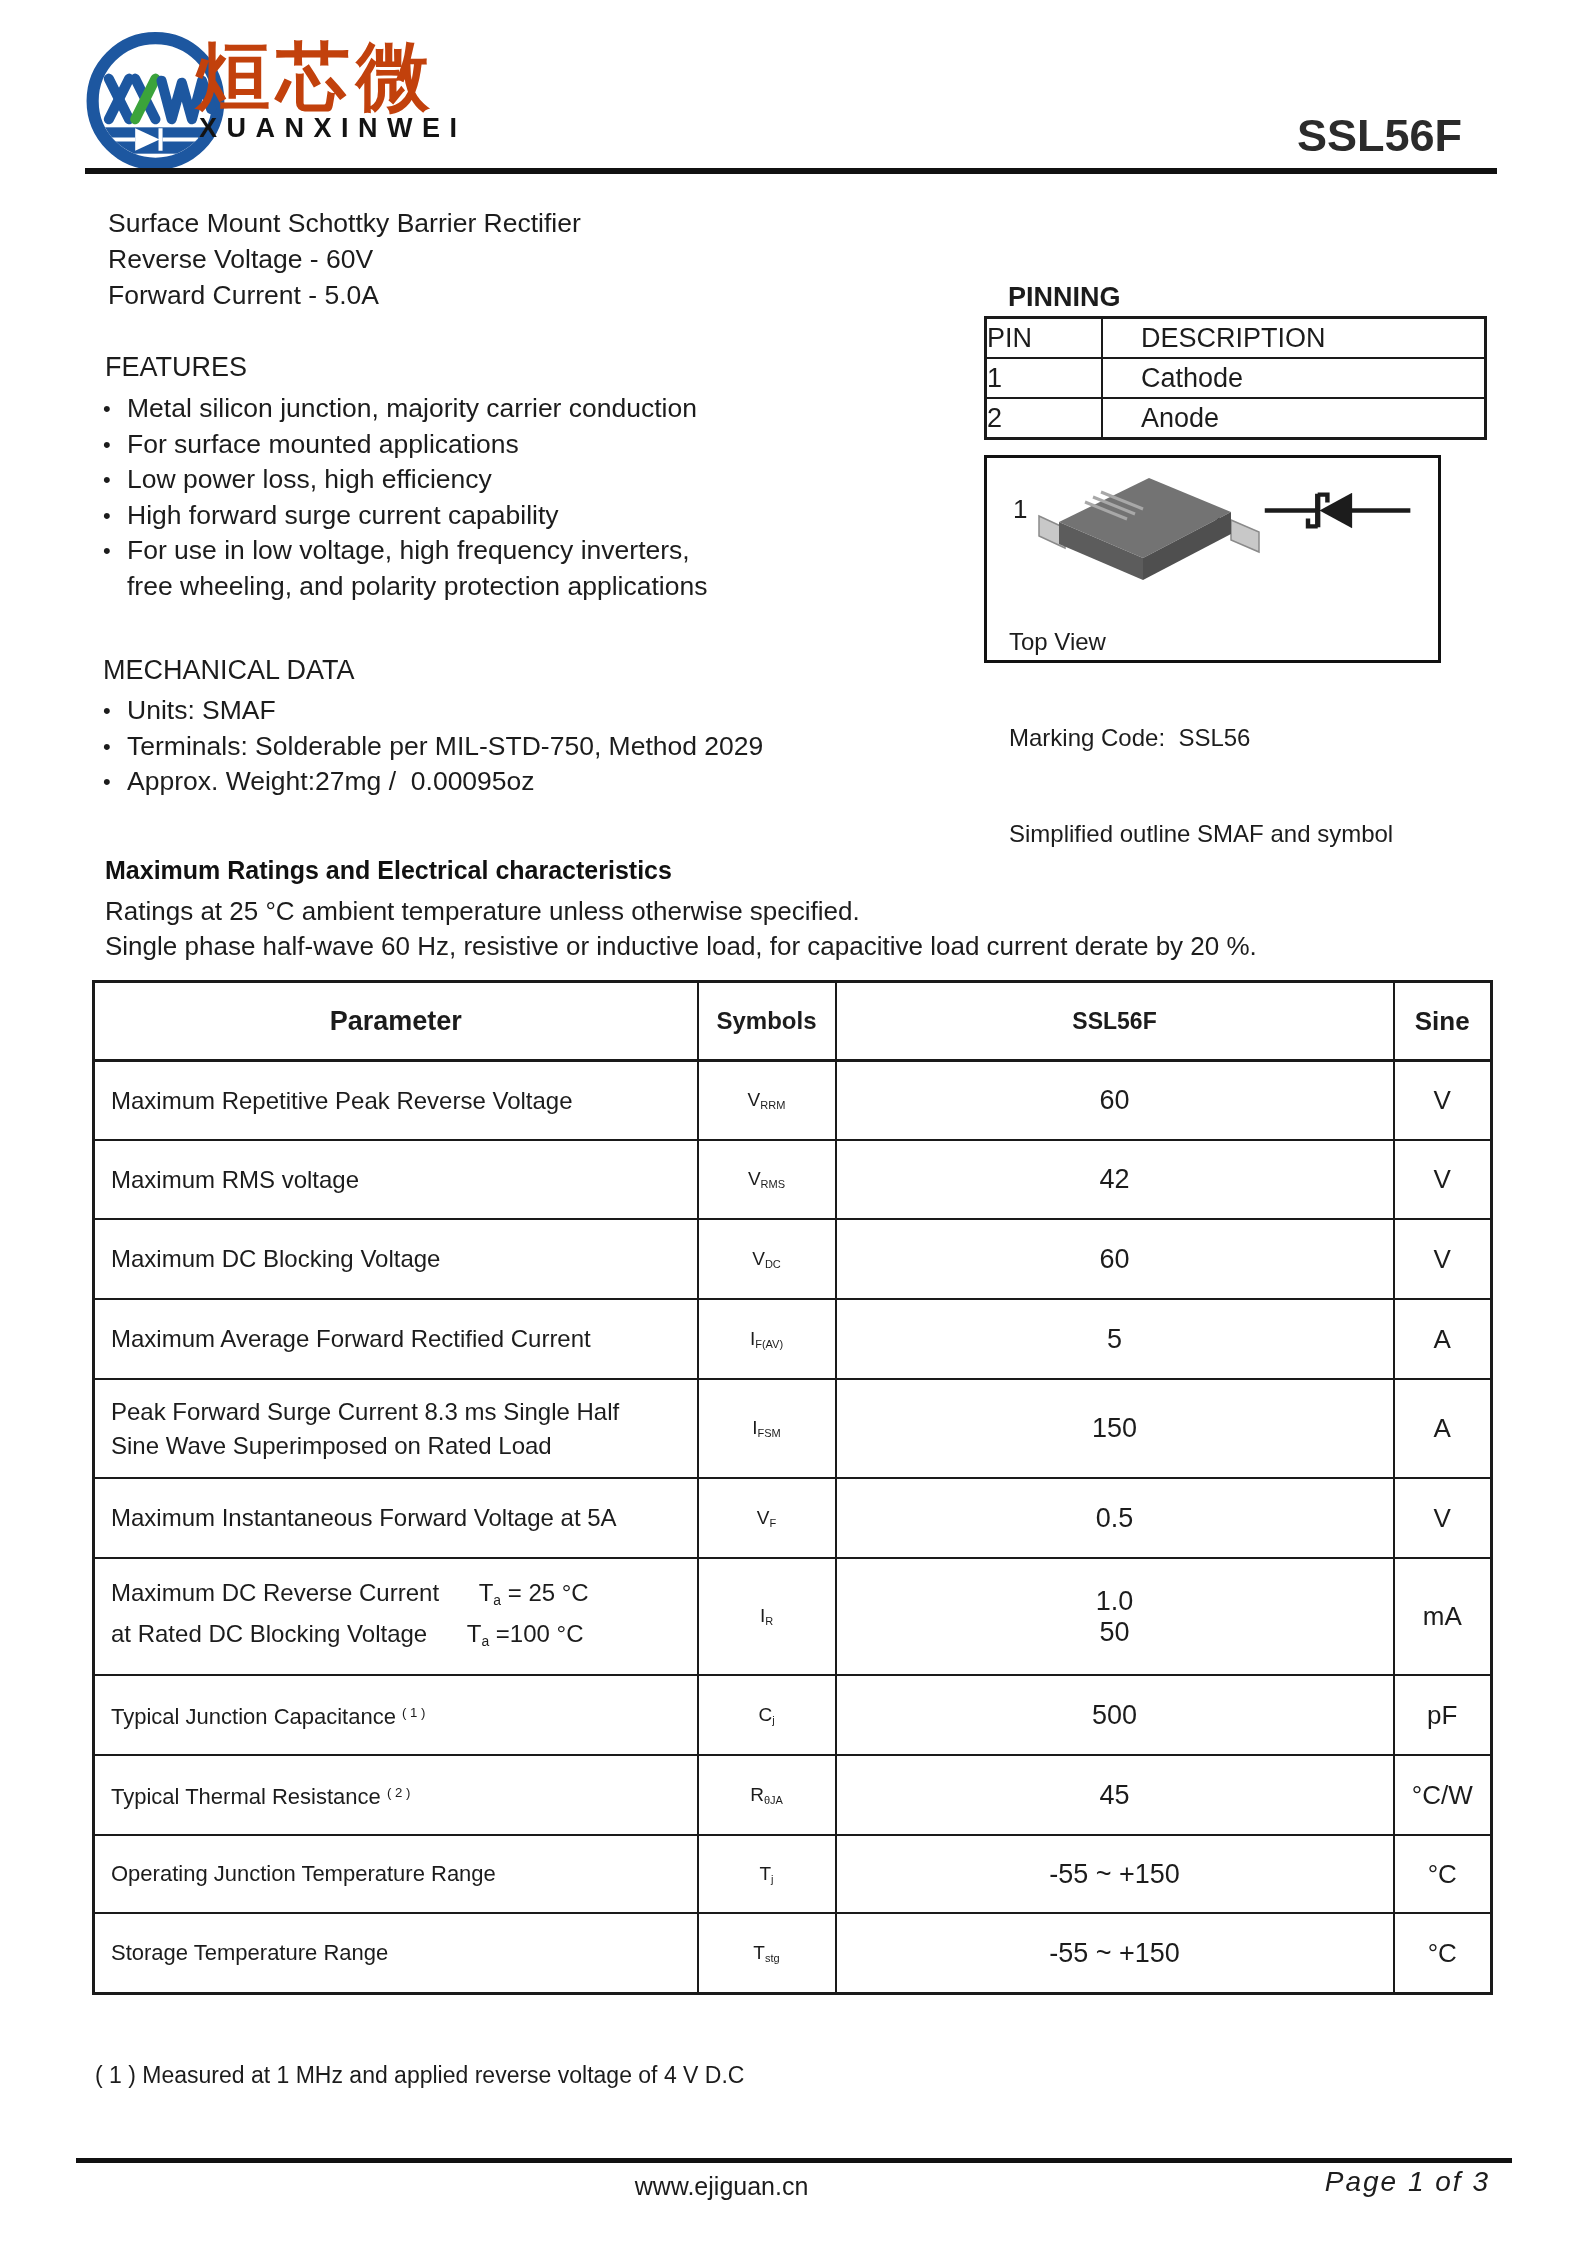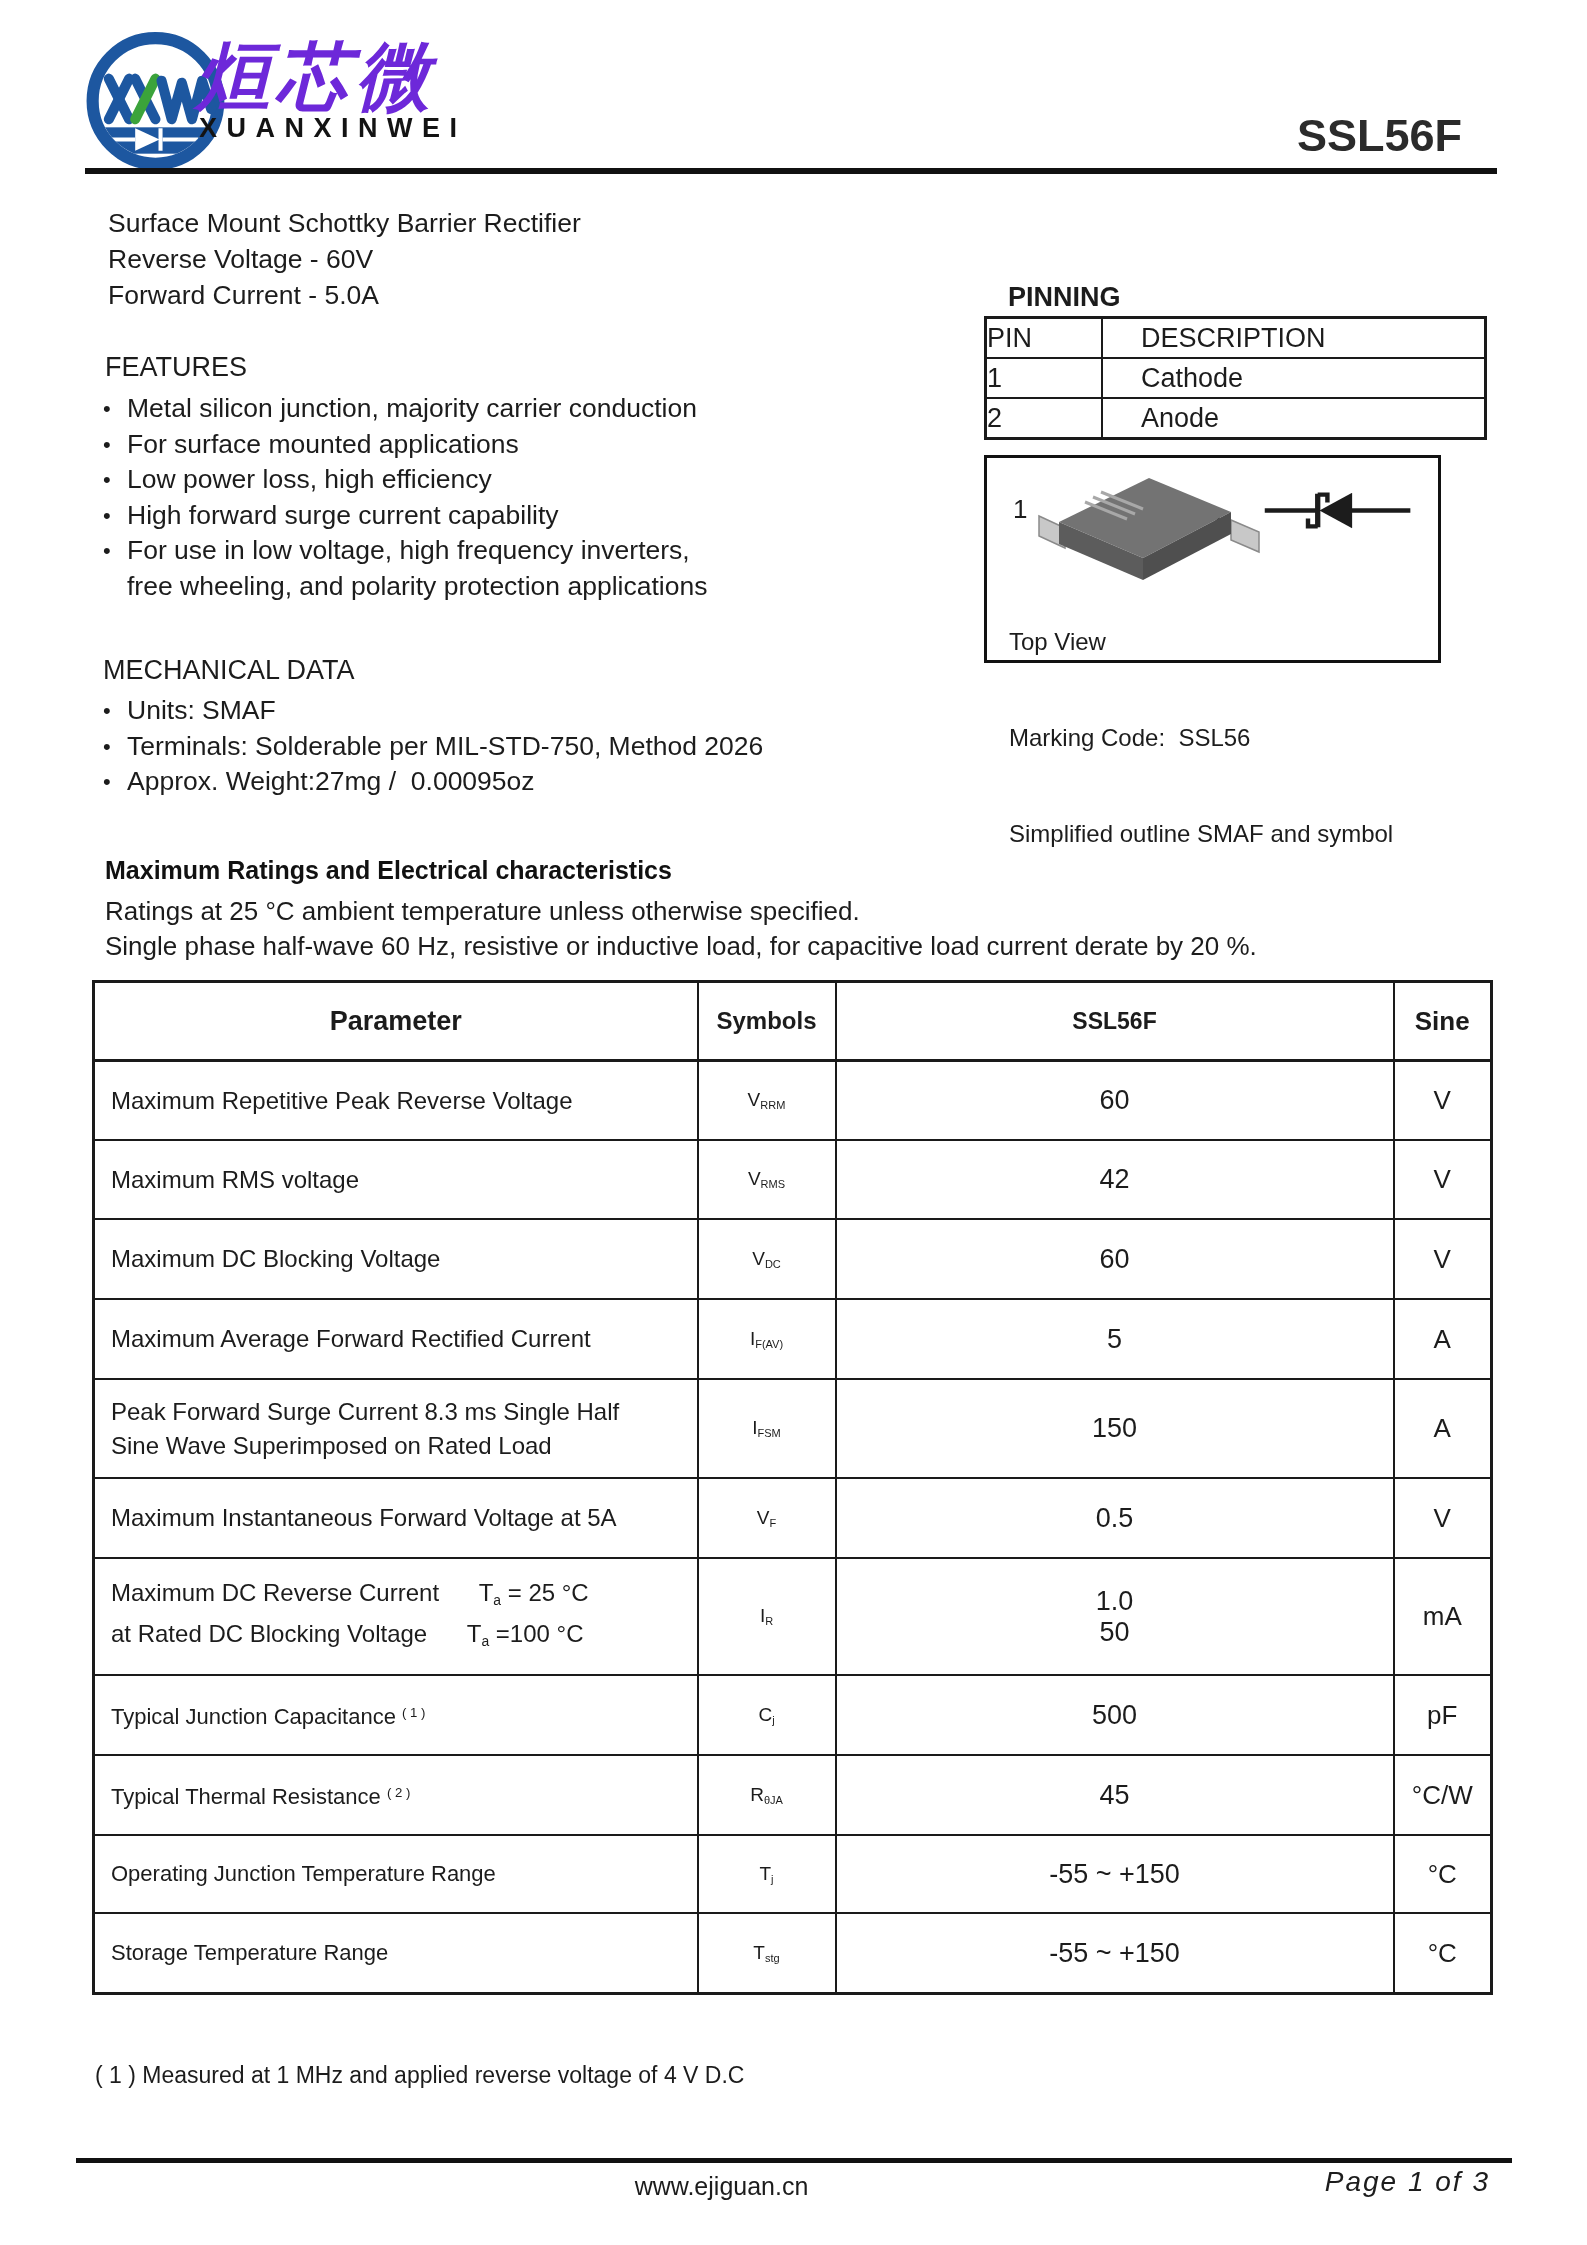--- a/index.html
+++ b/index.html
@@ -5,21 +5,21 @@
   html,body{margin:0;padding:0;}
   body{
     width:1587px;height:2245px;position:relative;background:#ffffff;
     font-family:"Liberation Sans", sans-serif;color:#1c1c1c;overflow:hidden;
   }
   .abs{position:absolute;}
   sub{font-size:0.58em;vertical-align:-0.28em;letter-spacing:0;}
   sup{font-size:0.6em;vertical-align:0.55em;}
 
   
-  .cn-name{left:196px;top:28px;font-size:74px;font-weight:bold;letter-spacing:6px;color:#6d28d9;font-style:italic;}
+  .cn-name{left:196px;top:28px;font-size:74px;font-weight:bold;letter-spacing:6px;color:#c2410c;}
   .en-name{left:199px;top:113px;font-size:27px;font-weight:bold;letter-spacing:9.5px;color:#131313;}
   .part-number{right:125px;top:110px;font-size:45px;font-weight:bold;color:#2b2b2b;}
   .top-rule{left:85px;top:168px;width:1412px;height:6px;background:#111;}
 
   
   .intro{left:108px;top:205px;font-size:26.5px;line-height:36px;}
   .sec-title{font-size:27px;color:#1c1c1c;}
   .features-title{left:105px;top:352px;}
   .mech-title{left:103px;top:655px;}
   ul.blist{list-style:none;margin:0;padding:0;font-size:26.5px;line-height:35.5px;}
@@ -130,21 +130,21 @@
   </ul>
 
 <div class="abs sec-title mech-title">MECHANICAL DATA</div>
 <ul class="abs blist mech-list" id="mech-list">
     <li>
       <span class="dot">•</span>
       <span class="btxt">Units: SMAF</span>
     </li>
     <li>
       <span class="dot">•</span>
-      <span class="btxt">Terminals: Solderable per MIL-STD-750, Method 2026</span>
+      <span class="btxt">Terminals: Solderable per MIL-STD-750, Method 2029</span>
     </li>
     <li>
       <span class="dot">•</span>
       <span class="btxt">Approx. Weight:27mg /  0.00095oz</span>
     </li>
   </ul>
 
 <div class="abs pinning-title">PINNING</div>
 <table class="abs pin-table" id="pin-table">
   <thead>

